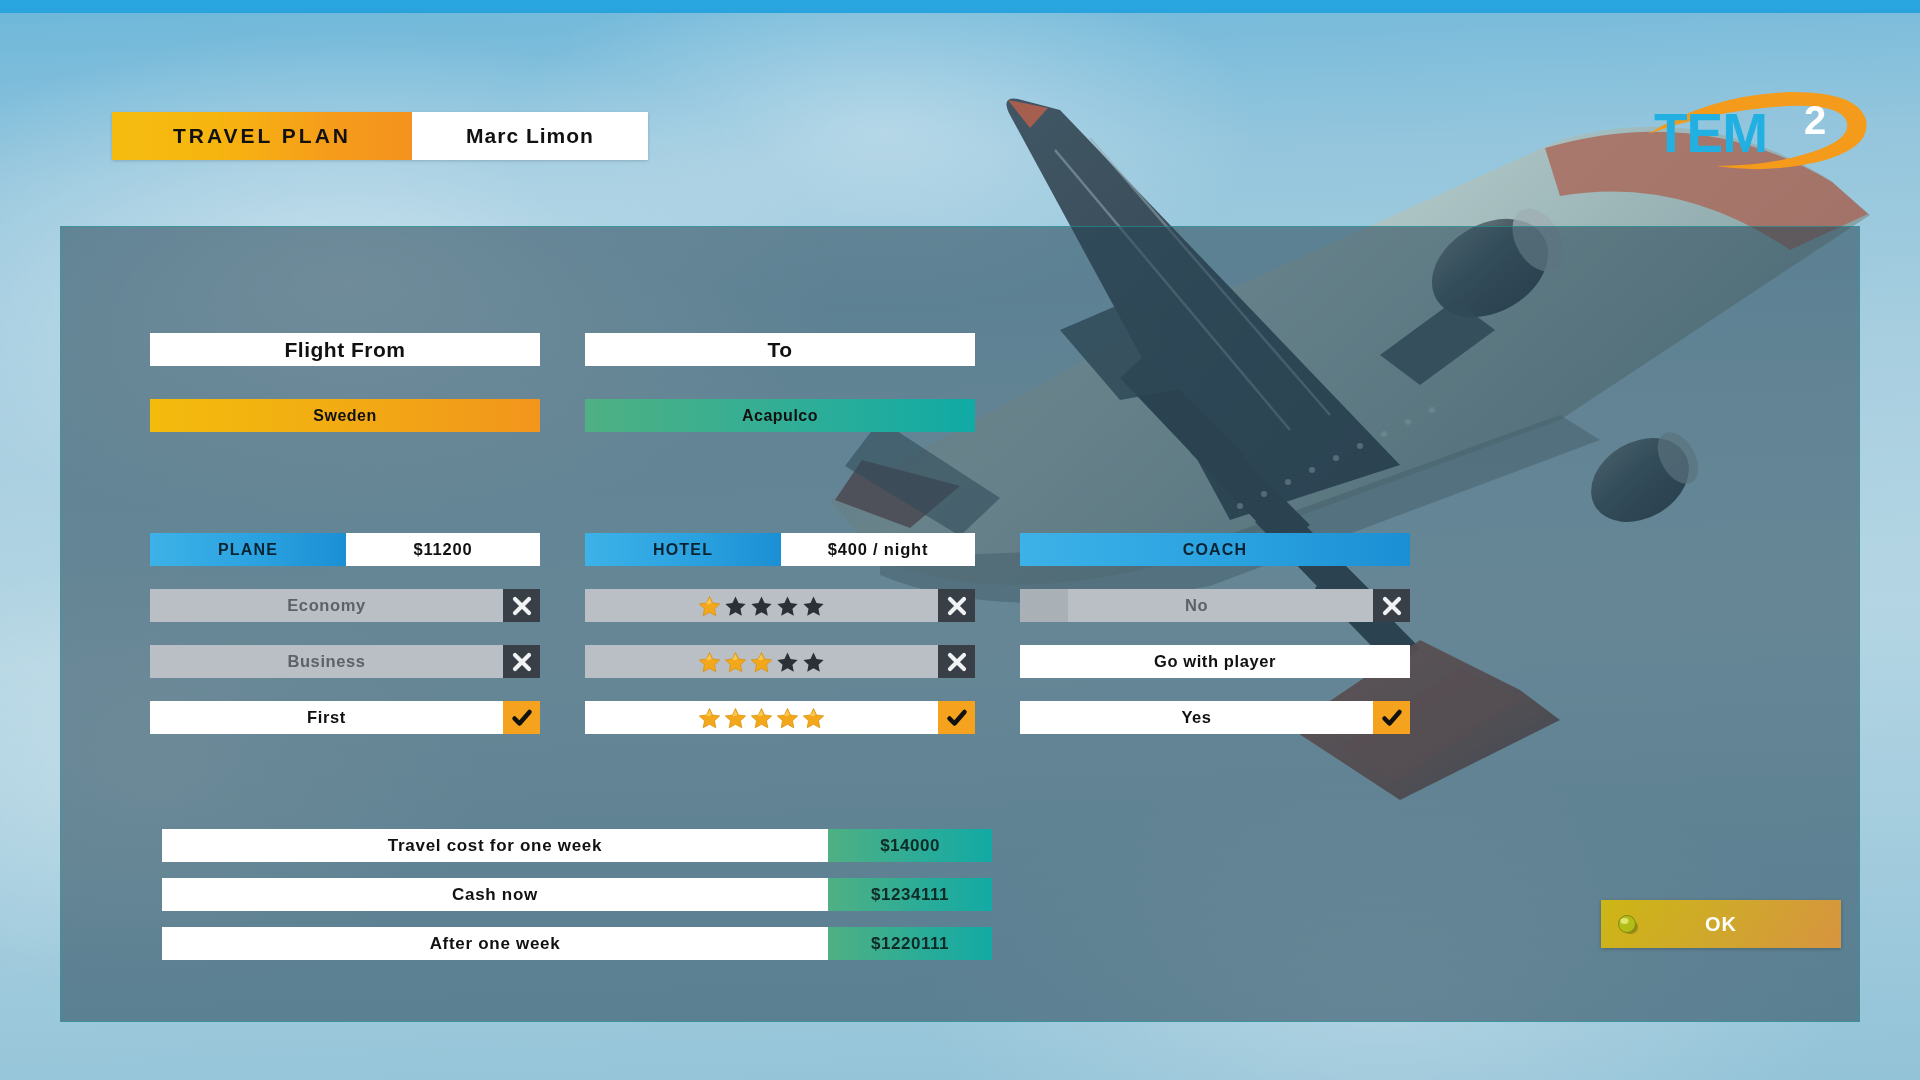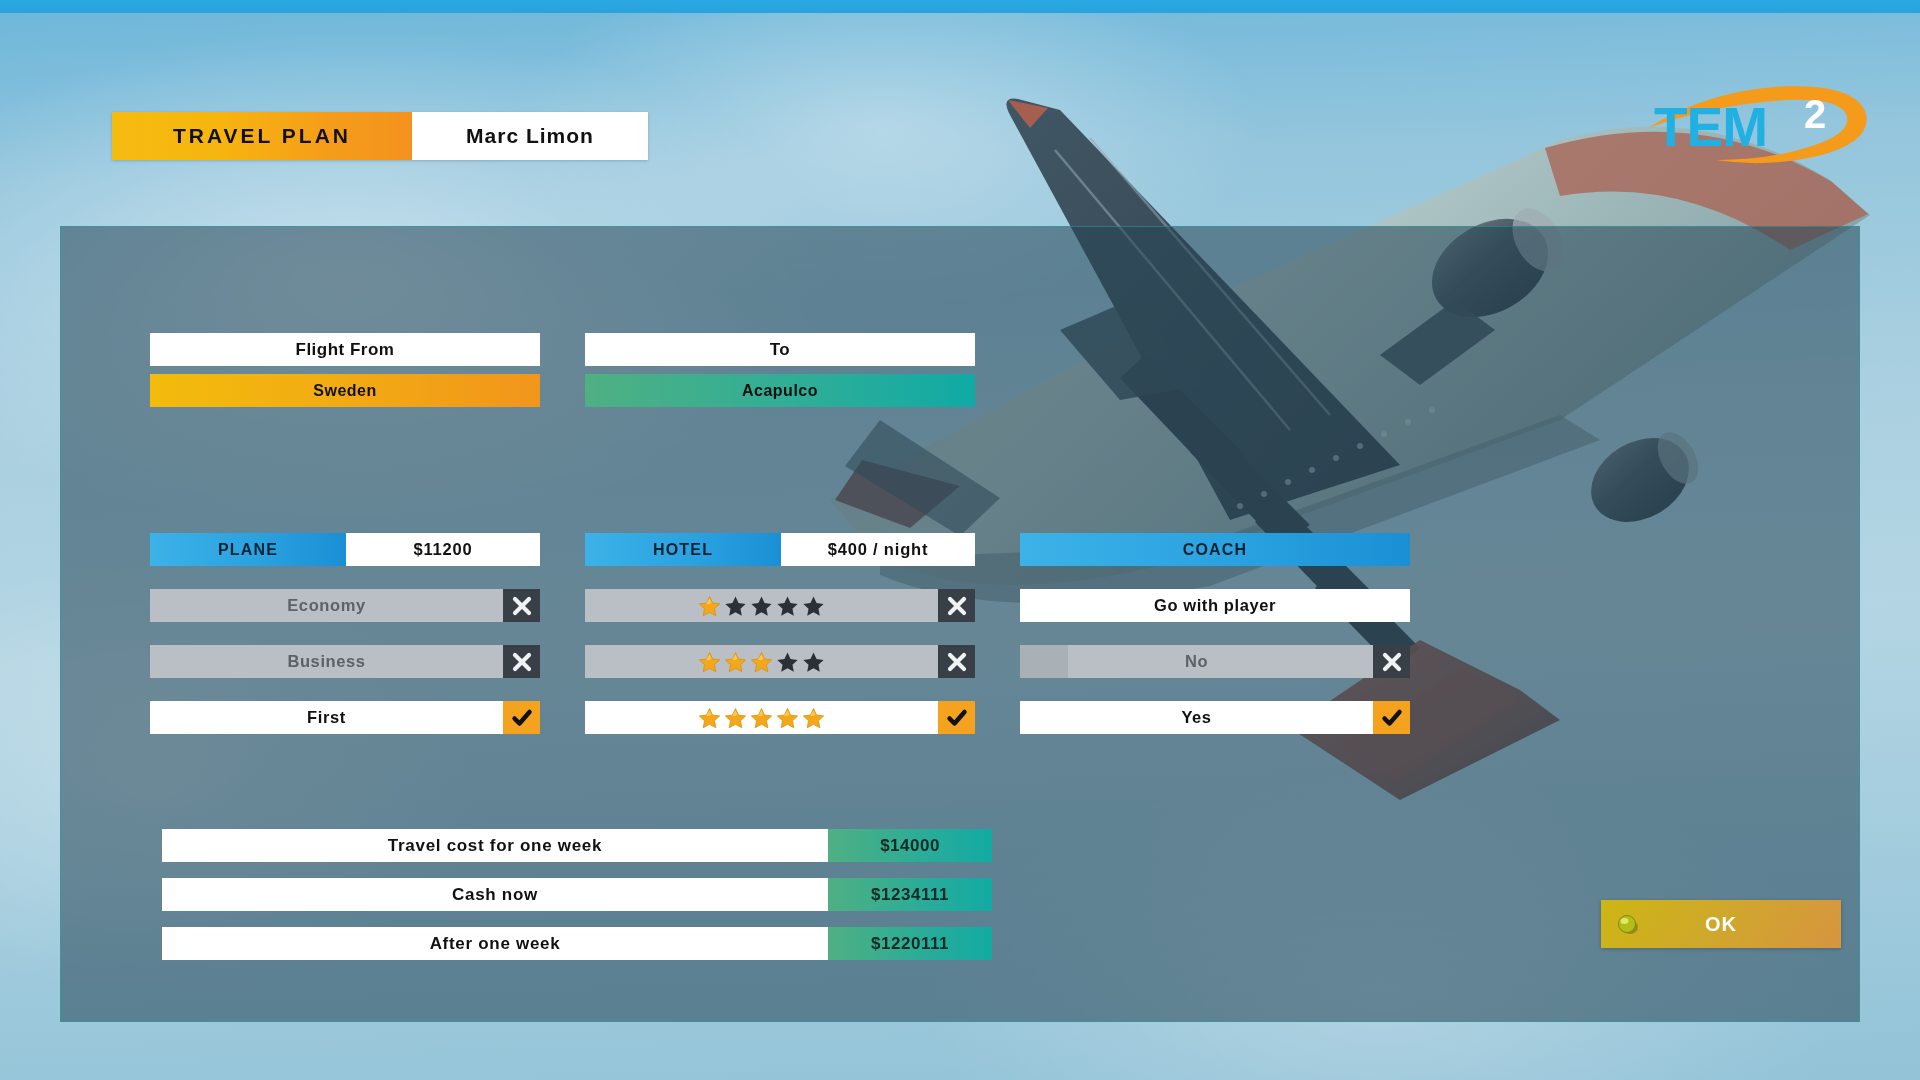--- a/index.html
+++ b/index.html
@@ -36,35 +36,35 @@
     width:300px; display:flex; align-items:center; justify-content:center;
     background:linear-gradient(90deg,#f5bc10 0%,#f7b50f 35%,#f59b1b 75%,#f4921d 100%);
     color:#111; font-weight:bold; font-size:21px; letter-spacing:3px;
   }
   .hdr-name {
     width:236px; display:flex; align-items:center; justify-content:center;
     background:#fff; color:#111; font-weight:bold; font-size:21px; letter-spacing:1px;
   }
 
   
-  .logo { position:absolute; right:48px; top:80px; width:230px; height:90px; }
+  .logo { position:absolute; right:48px; top:86px; width:230px; height:90px; }
 
   
   .panel {
     position:absolute; left:60px; top:226px; width:1800px; height:796px;
     background:rgba(38,70,86,.55);
     border:1px solid rgba(37,160,160,.55);
   }
 
   
   .flightrow { position:absolute; left:150px; top:333px; display:flex; gap:45px; }
   .fcol { width:390px; }
-  .fhead { height:33px; background:#fff; color:#111; font-weight:bold; font-size:17px;
+  .fhead { height:33px; background:#fff; color:#111; font-weight:bold; font-size:21px;
            display:flex; align-items:center; justify-content:center; letter-spacing:.5px; }
-  .fval { height:33px; margin-top:8px; color:#111; font-weight:bold; font-size:16px;
+  .fval { height:33px; margin-top:33px; color:#111; font-weight:bold; font-size:16px;
           display:flex; align-items:center; justify-content:center; letter-spacing:.5px; }
   .fval.orange { background:linear-gradient(90deg,#f3bb0c 0%,#f2ad12 45%,#f2951c 100%); }
   .fval.green  { background:linear-gradient(90deg,#4fb083 0%,#2fae97 55%,#10aaa5 100%); }
 
   
   .groups { position:absolute; left:150px; top:533px; display:flex; gap:45px; }
   .group { width:390px; }
   .ghead { display:flex; height:33px; }
   .ghead .tag {
     flex:0 0 196px; background:linear-gradient(90deg,#3db2e8 0%,#2aa2e0 55%,#1b8fd4 100%);
@@ -359,33 +359,33 @@
           </svg>
         </div>
       </div>
     </div>
 
     <div class="group">
       <div class="ghead">
         <div class="tag full">COACH</div>
       </div>
 
-      <div class="orow">
-        <div class="olabel on">Go with player</div>
-      </div>
-
       <div class="orow inset">
         <div class="underlay"></div>
         <div class="shade"></div>
         <div class="olabel off">No</div>
         <div class="obtn x">
           <svg width="22" height="22" viewBox="0 0 22 22">
             <path d="M4 4 L18 18 M18 4 L4 18" stroke="#f0f2f4" stroke-width="4.2" stroke-linecap="round" fill="none"></path>
           </svg>
         </div>
+      </div>
+
+      <div class="orow">
+        <div class="olabel on">Go with player</div>
       </div>
 
       <div class="orow">
         <div class="olabel on">Yes</div>
         <div class="obtn check">
           <svg width="22" height="22" viewBox="0 0 22 22">
             <path d="M3.5 11.5 L8.5 16.5 L18.5 5" stroke="#111" stroke-width="4.5" stroke-linecap="round" stroke-linejoin="round" fill="none"></path>
           </svg>
         </div>
       </div>

